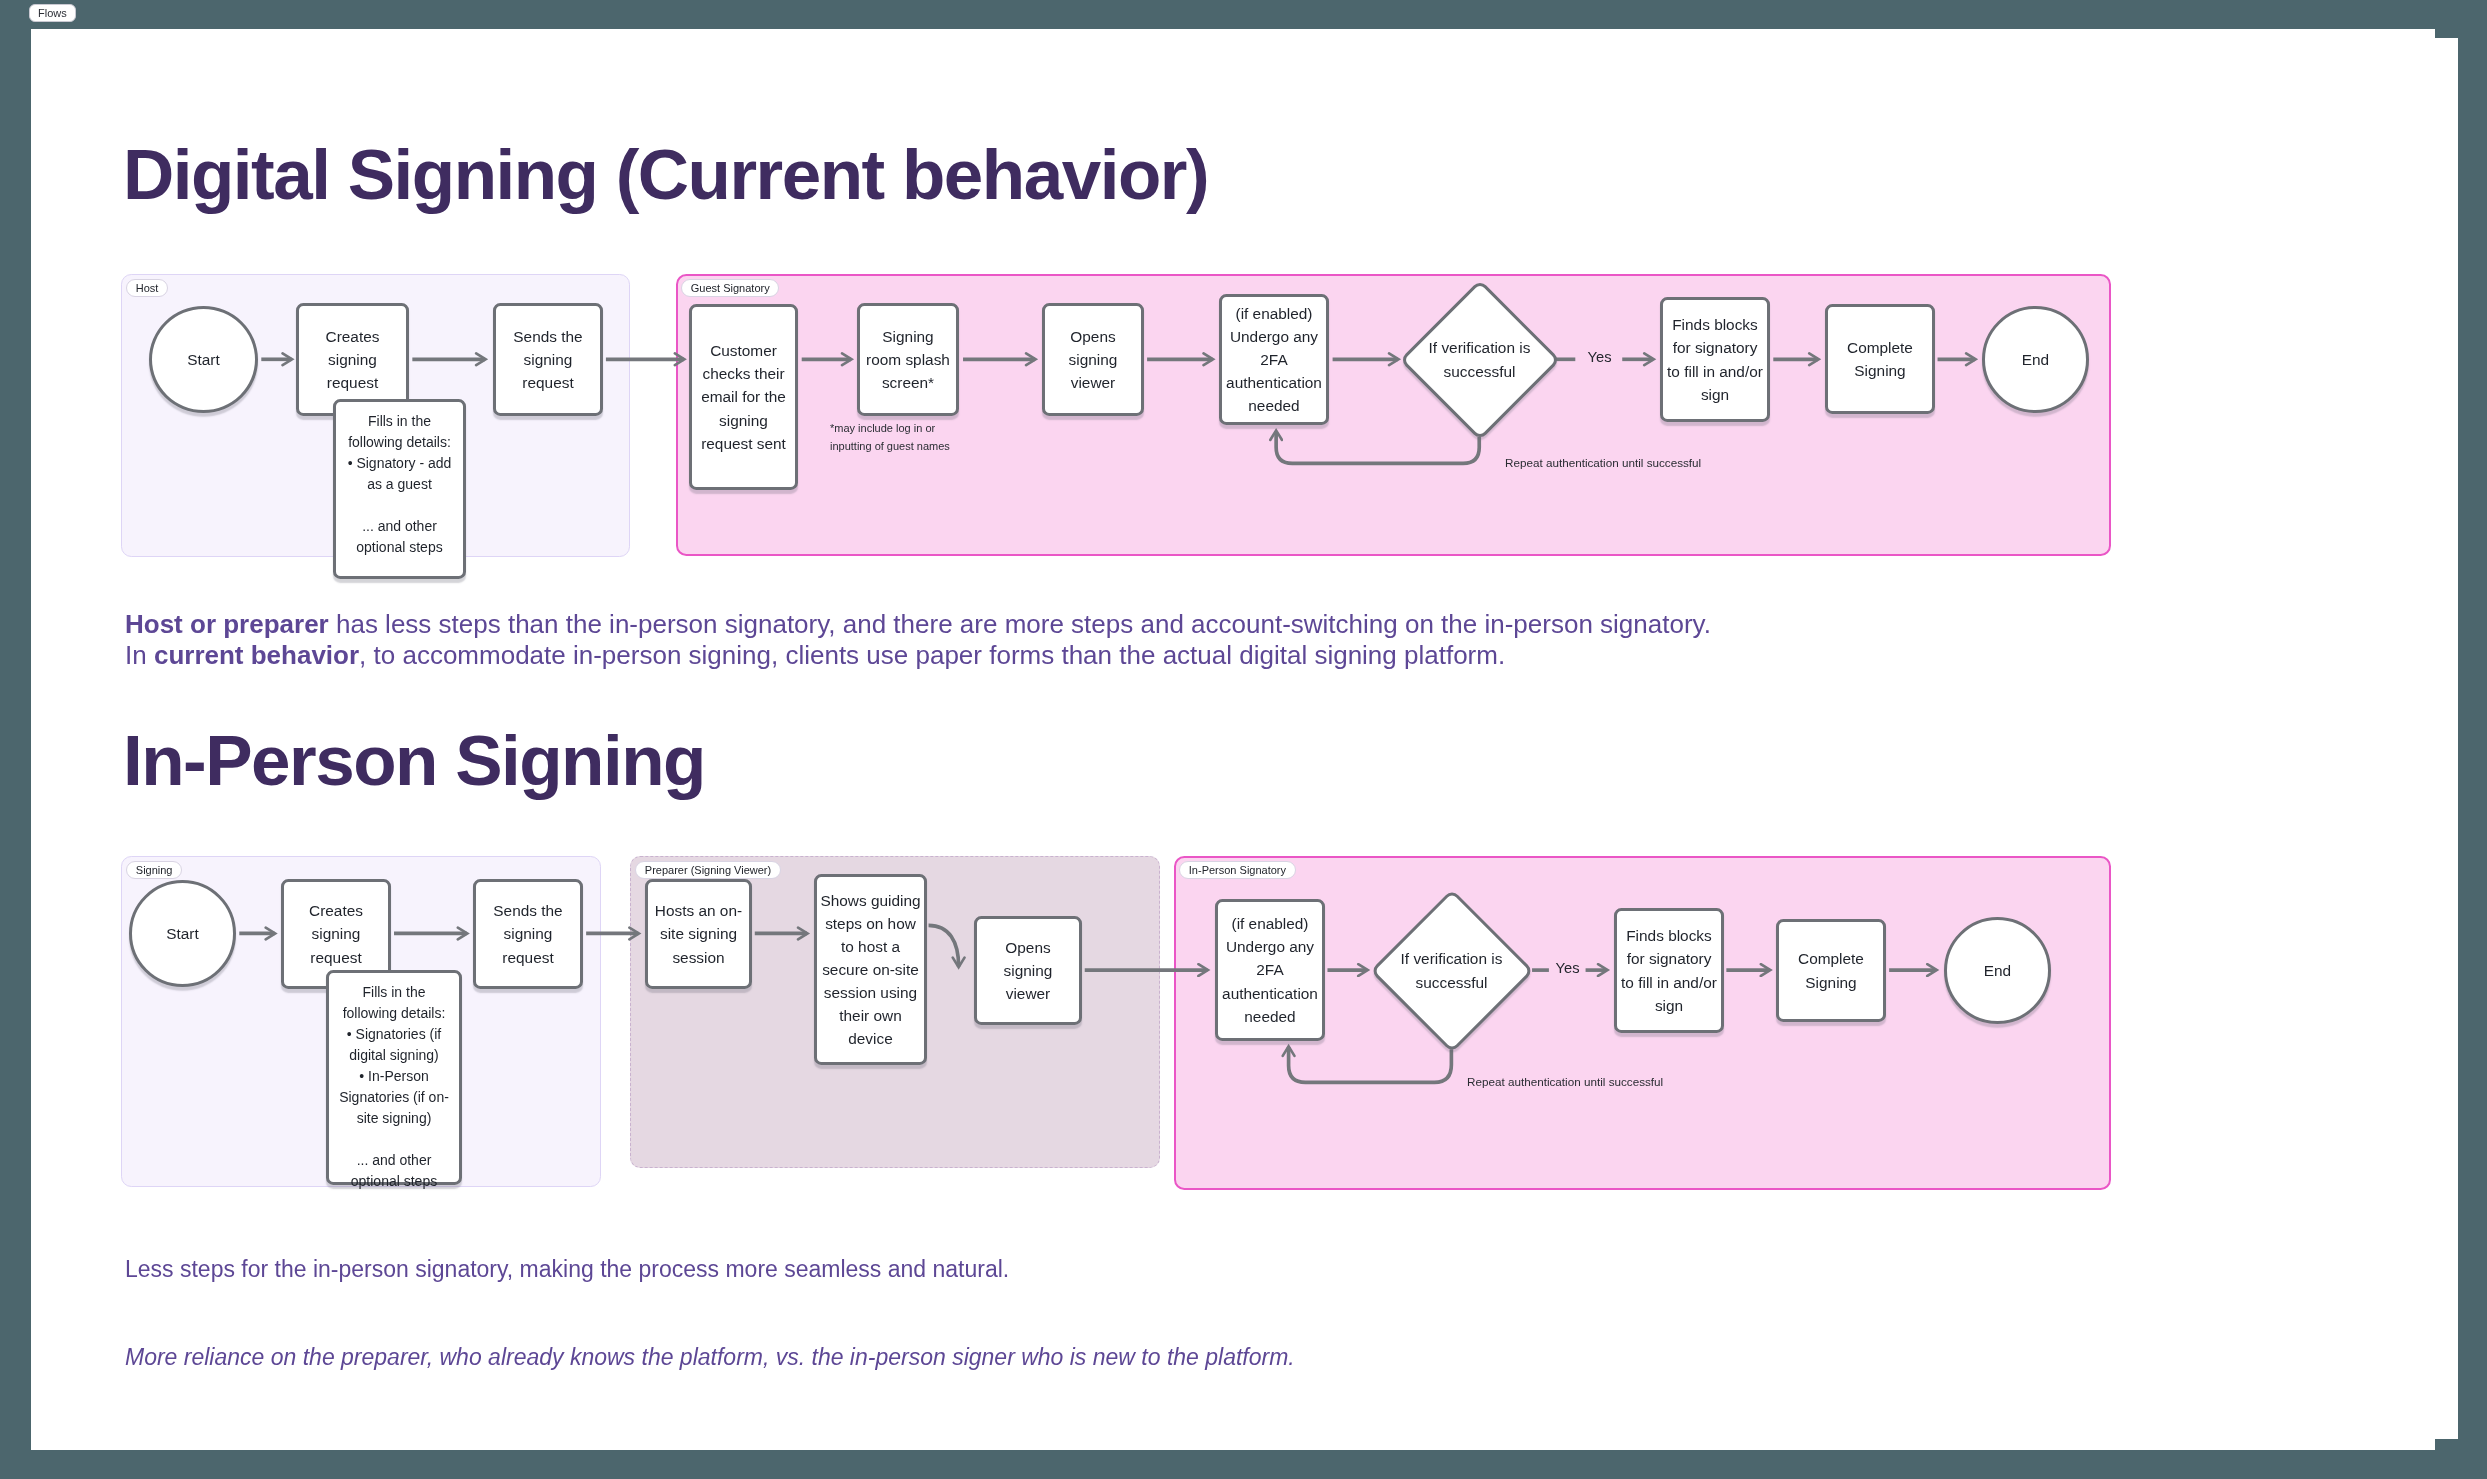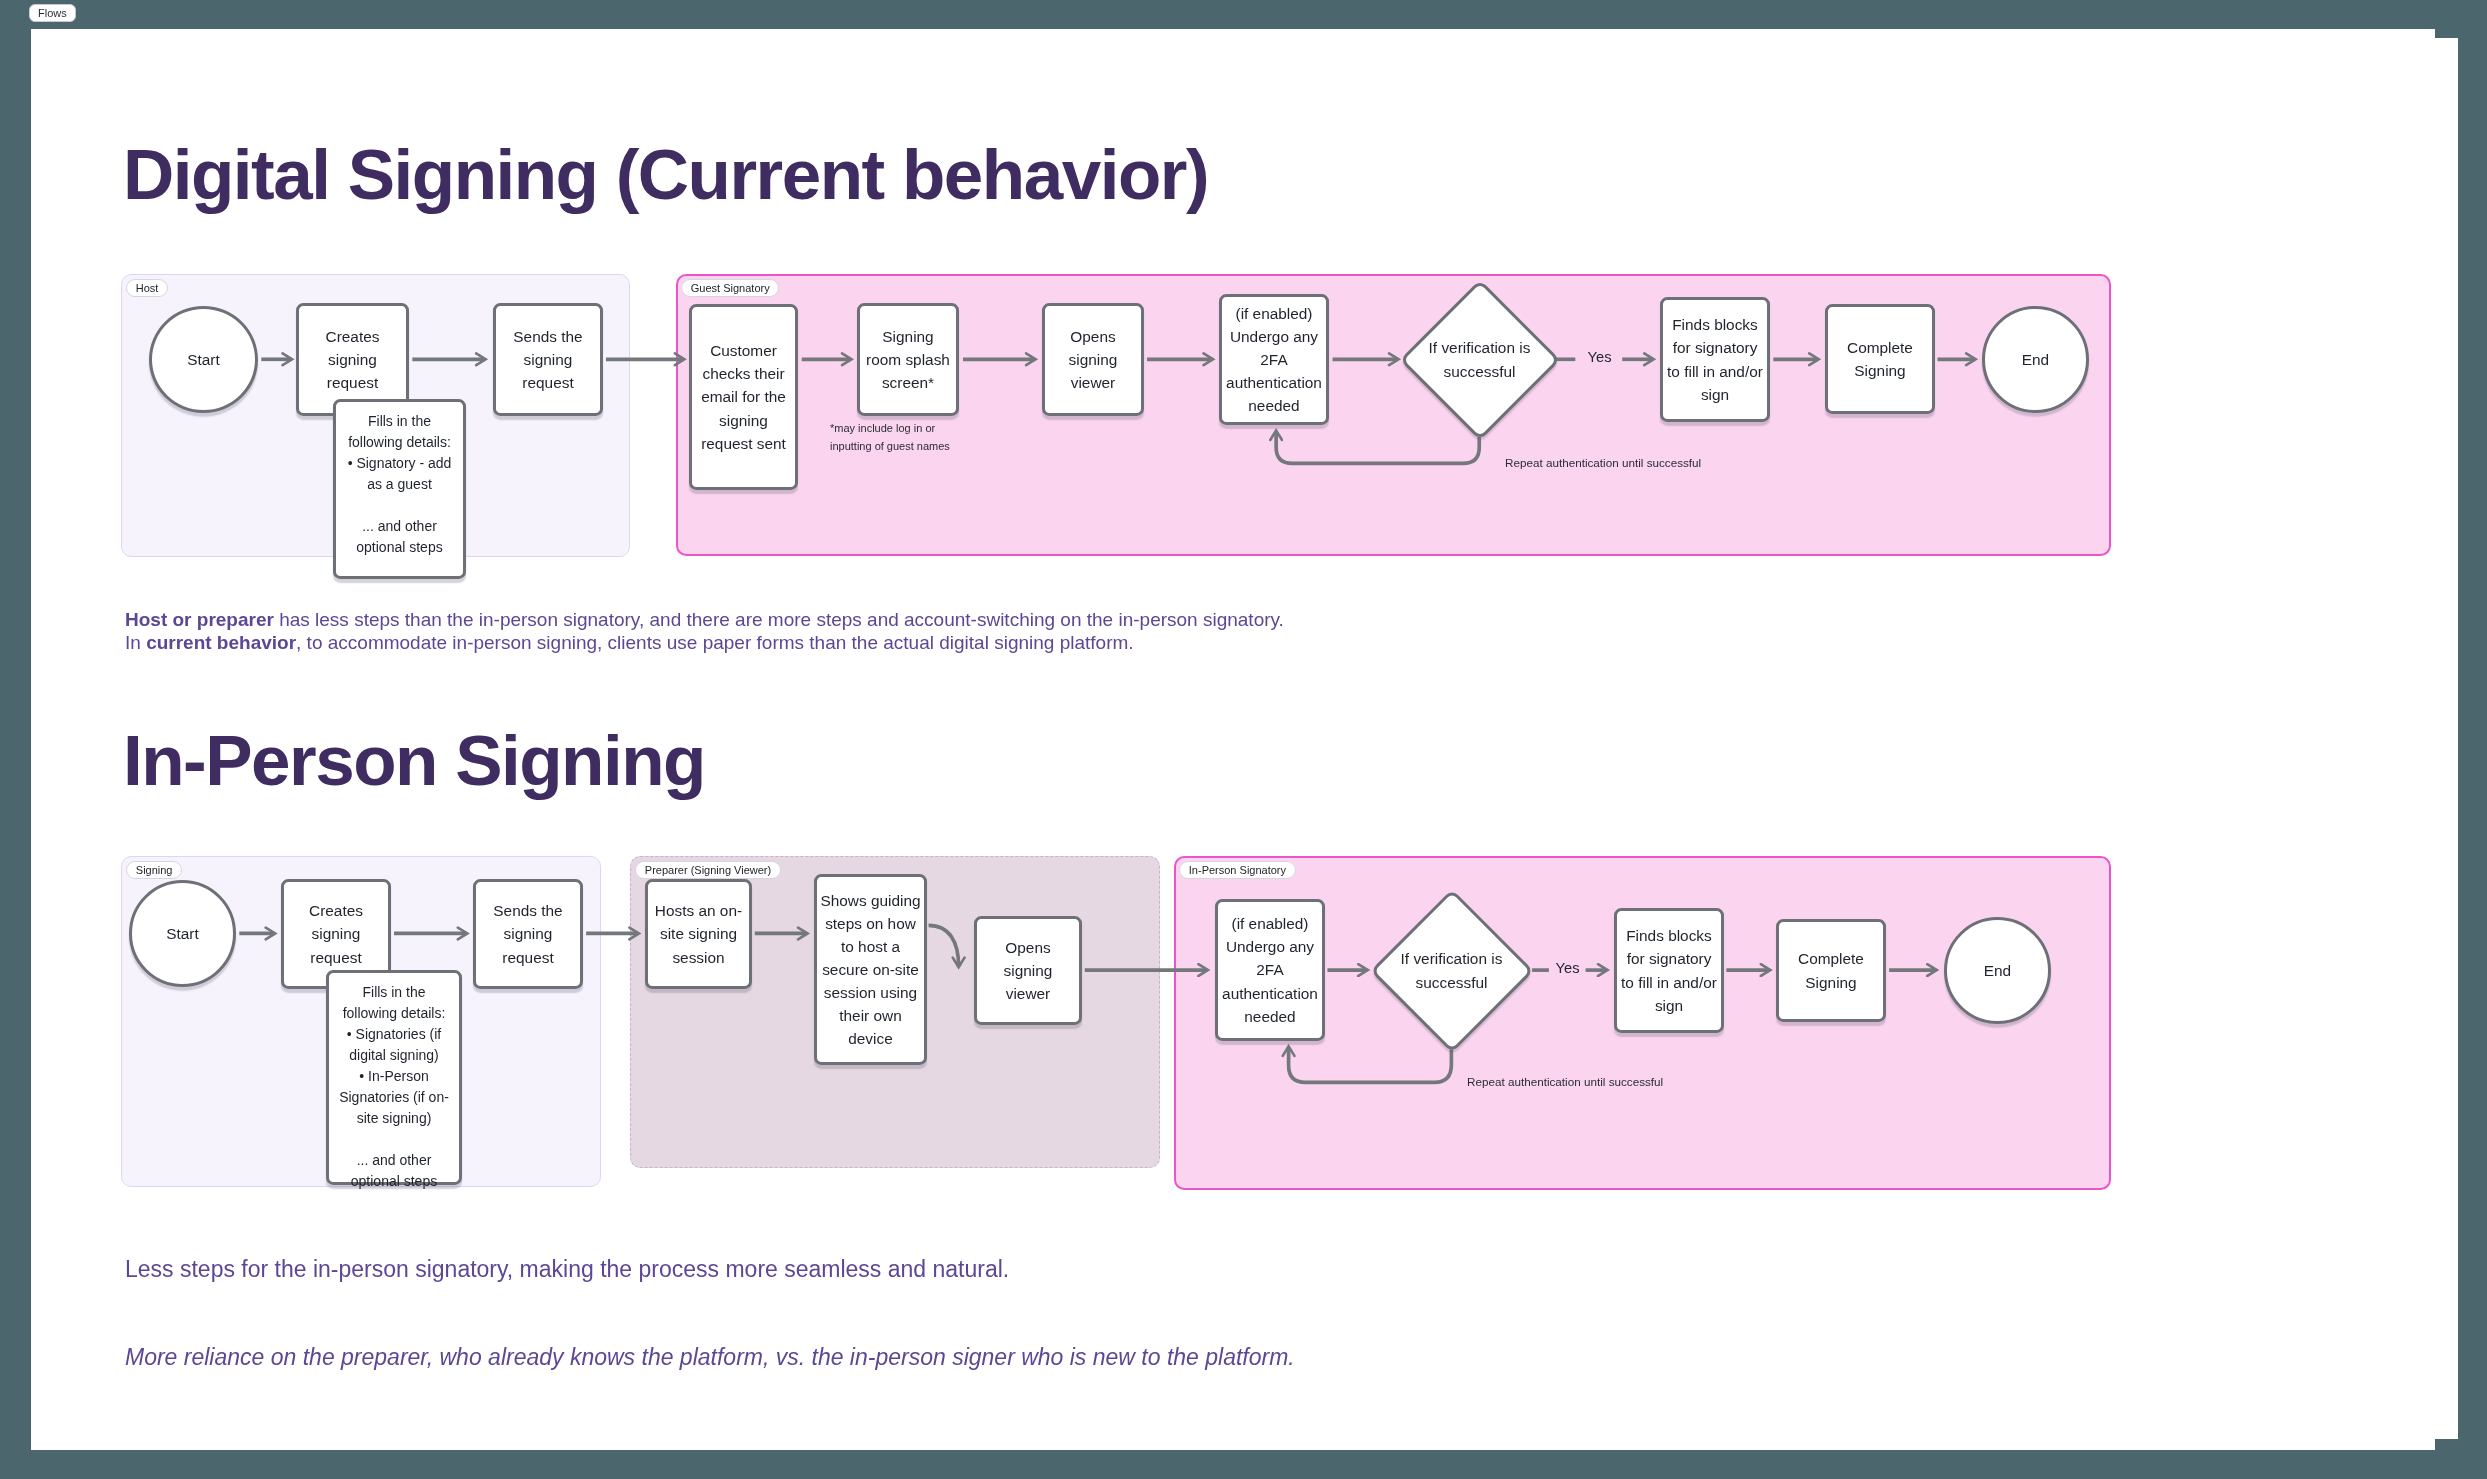--- a/index.html
+++ b/index.html
@@ -47,21 +47,21 @@
     transform:translate(-50%,-50%) rotate(45deg);
     box-shadow:2.2px 2.2px 1.5px rgba(100,100,115,.25);
   }
   .diamond-text{
     position:absolute;inset:0;display:flex;align-items:center;justify-content:center;
     text-align:center;font-size:15.4px;line-height:1.5;color:#1f232b;padding:0 20.5px;
   }
   .edge-label{position:absolute;z-index:6;font-size:14.7px;color:#24272e;text-align:center;}
   .small-label{position:absolute;z-index:6;font-size:11.7px;color:#2a2d33;}
   .splash-note{position:absolute;z-index:6;font-size:11px;color:#2a2d33;text-align:left;line-height:1.6;white-space:pre-line;}
-  .para{position:absolute;z-index:6;font-size:19px;line-height:1.2;color:#5d4795;}
+  .para{position:absolute;z-index:6;font-size:26px;line-height:1.2;color:#5d4795;}
   .para b{font-weight:bold;}
   .footnote{position:absolute;z-index:6;font-size:23px;color:#5d4795;}
   .italic{font-style:italic;}
   svg.connectors{position:absolute;left:0;top:0;z-index:3;}
 </style>
 </head>
 <body>
 
 <div class="page-behind"></div>
 <div class="page"></div>

